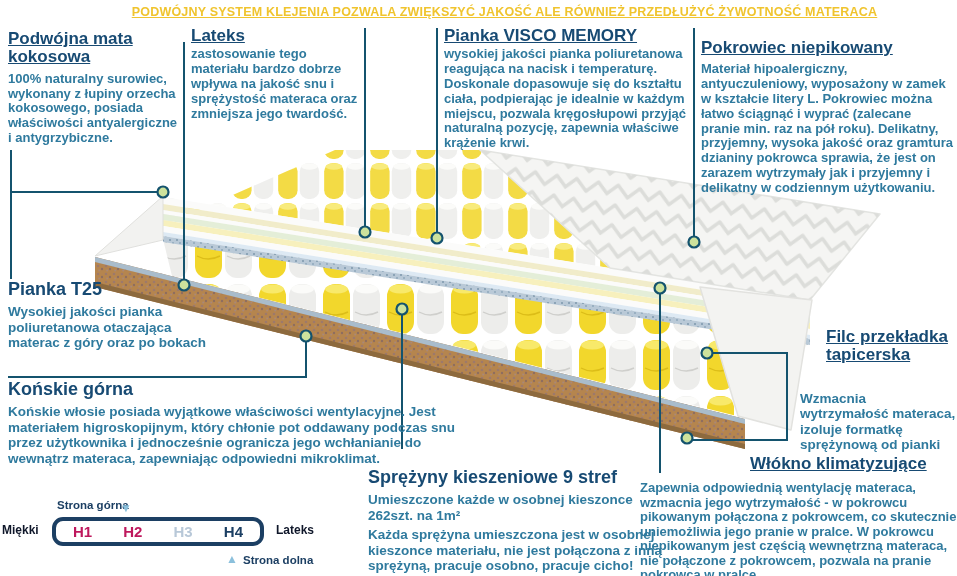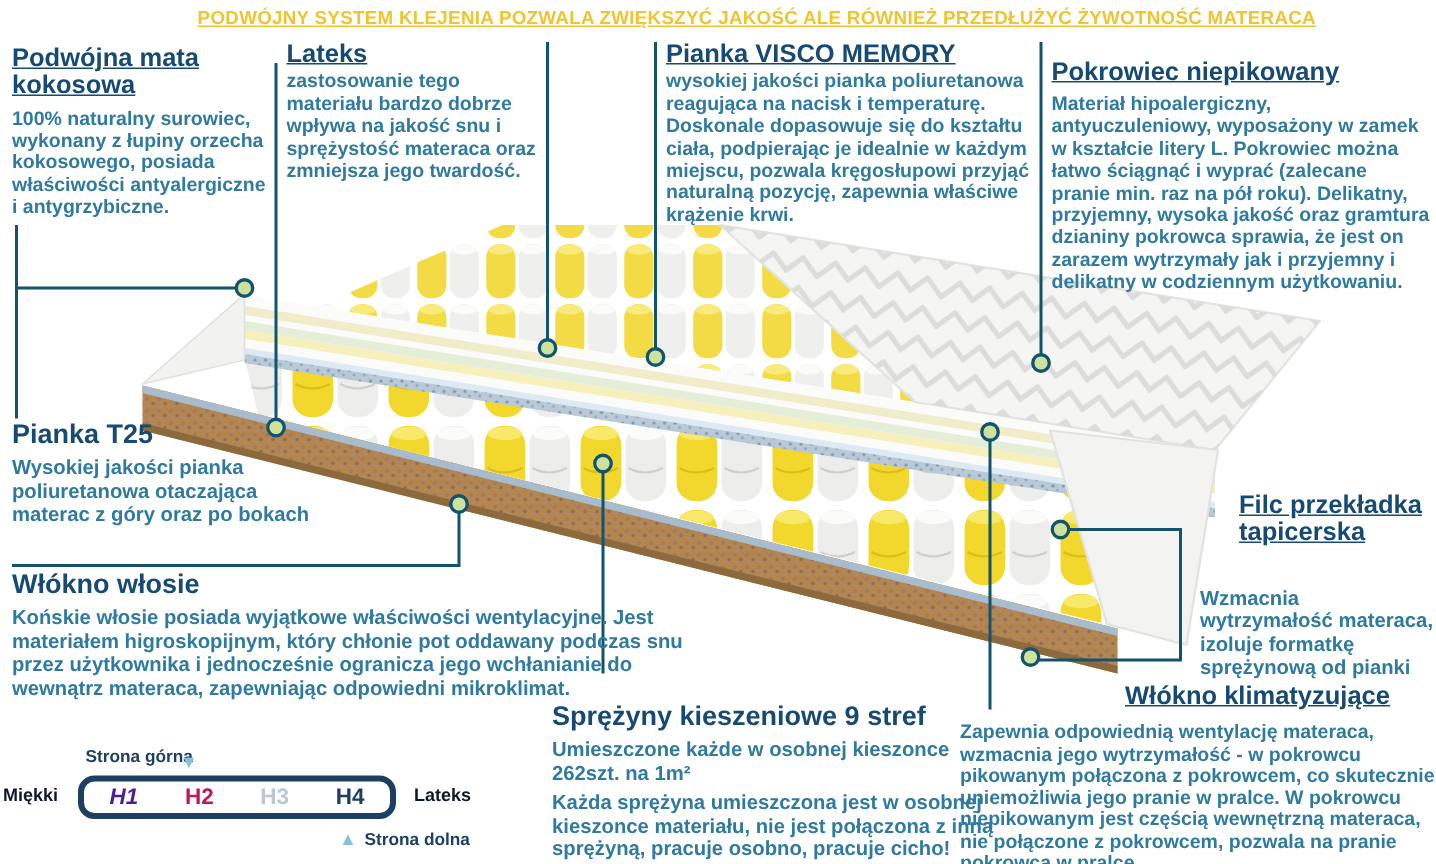--- a/index.html
+++ b/index.html
@@ -13,21 +13,21 @@
   .h18{font-size:18px;}
   .b{color:#2f7a9e;font-weight:bold;font-size:13px;line-height:1.14;margin-top:5px;}
   .b p{margin:0 0 4px 0;}
   svg{display:block;}
   .scale-lbl{font-size:11.5px;font-weight:bold;color:#1c3f63;}
   .scale-side{font-size:12px;font-weight:bold;color:#0f172a;}
   .scale-box{left:52px;top:517px;width:212px;height:29px;border:4px solid #1c3f63;
              border-radius:11px;background:#fff;display:flex;align-items:center;
              justify-content:space-between;padding:0 17px;box-sizing:border-box;
              font-size:15px;font-weight:bold;}
-  .lvl-h1{color:#4c1d95;font-style:italic;} .lvl-h2{color:#be185d;} .lvl-h3{color:#b8c8d8;} .lvl-h4{color:#1c3f63;}
+  .lvl-h1{color:#be185d;} .lvl-h2{color:#be185d;} .lvl-h3{color:#b8c8d8;} .lvl-h4{color:#1c3f63;}
   .arrow{font-size:12px;color:#8bc0dc;line-height:1;}
 </style>
 </head>
 <body>
 
 <div class="canvas">
 
   <div class="abs hdr">PODWÓJNY SYSTEM KLEJENIA POZWALA ZWIĘKSZYĆ JAKOŚĆ ALE RÓWNIEŻ PRZEDŁUŻYĆ ŻYWOTNOŚĆ MATERACA</div>
 
   <svg class="abs" style="left:0;top:0;" width="957" height="576" viewBox="0 0 957 576" aria-hidden="true">
@@ -140,21 +140,21 @@
     <div class="h h17">Pokrowiec niepikowany</div>
     <div class="b">Materiał hipoalergiczny, antyuczuleniowy, wyposażony w zamek w kształcie litery L. Pokrowiec można łatwo ściągnąć i wyprać (zalecane pranie min. raz na pół roku). Delikatny, przyjemny, wysoka jakość oraz gramtura dzianiny pokrowca sprawia, że jest on zarazem wytrzymały jak i przyjemny i delikatny w codziennym użytkowaniu.</div>
   </div>
 
   <div class="abs" style="left:8px;top:280px;width:205px;">
     <div class="h h18">Pianka T25</div>
     <div class="b" style="font-size:13.5px;">Wysokiej jakości pianka poliuretanowa otaczająca materac z góry oraz po bokach</div>
   </div>
 
   <div class="abs" style="left:8px;top:380px;width:455px;">
-    <div class="h h18">Włókno włosie</div>
+    <div class="h h18">Końskie górna</div>
     <div class="b" style="font-size:13.5px;">Końskie włosie posiada wyjątkowe właściwości wentylacyjne. Jest materiałem higroskopijnym, który chłonie pot oddawany podczas snu przez użytkownika i jednocześnie ogranicza jego wchłanianie do wewnątrz materaca, zapewniając odpowiedni mikroklimat.</div>
   </div>
 
   <div class="abs" style="left:368px;top:468px;width:296px;">
     <div class="h h18">Sprężyny kieszeniowe 9 stref</div>
     <div class="b" style="font-size:13.5px;">
       <p>Umieszczone każde w osobnej kieszonce 262szt. na 1m²</p>
       <p>Każda sprężyna umieszczona jest w osobnej kieszonce materiału, nie jest połączona z inną sprężyną, pracuje osobno, pracuje cicho!</p>
     </div>
   </div>

